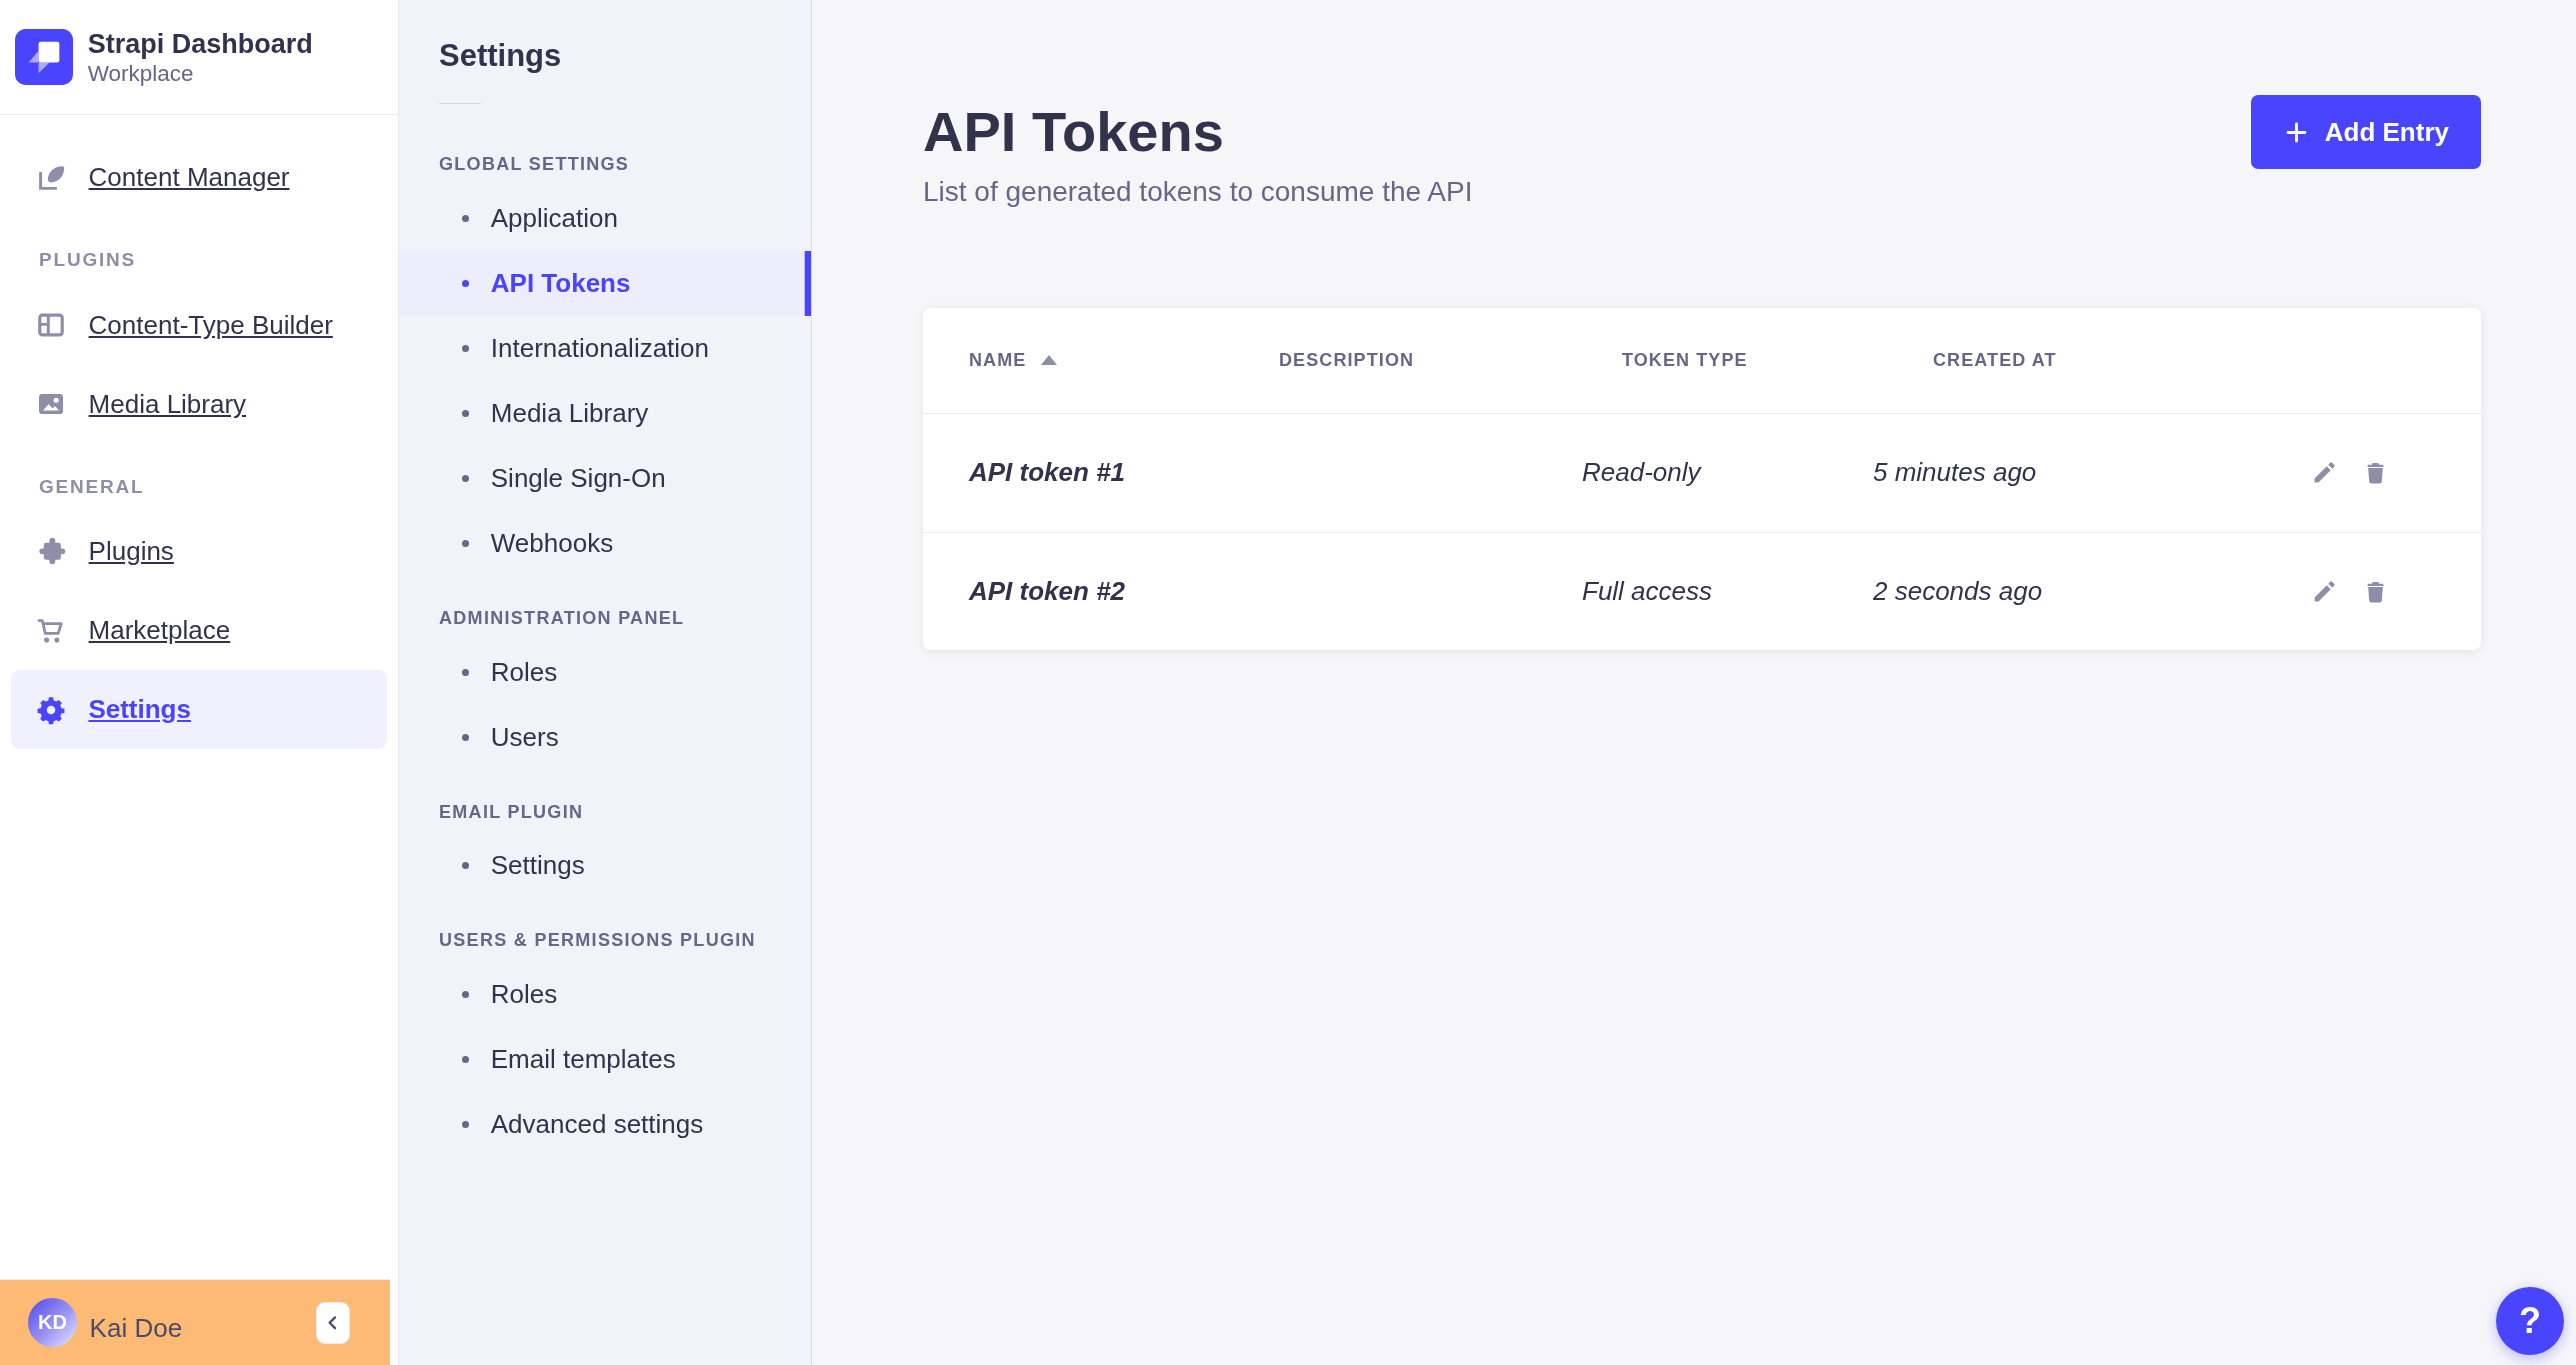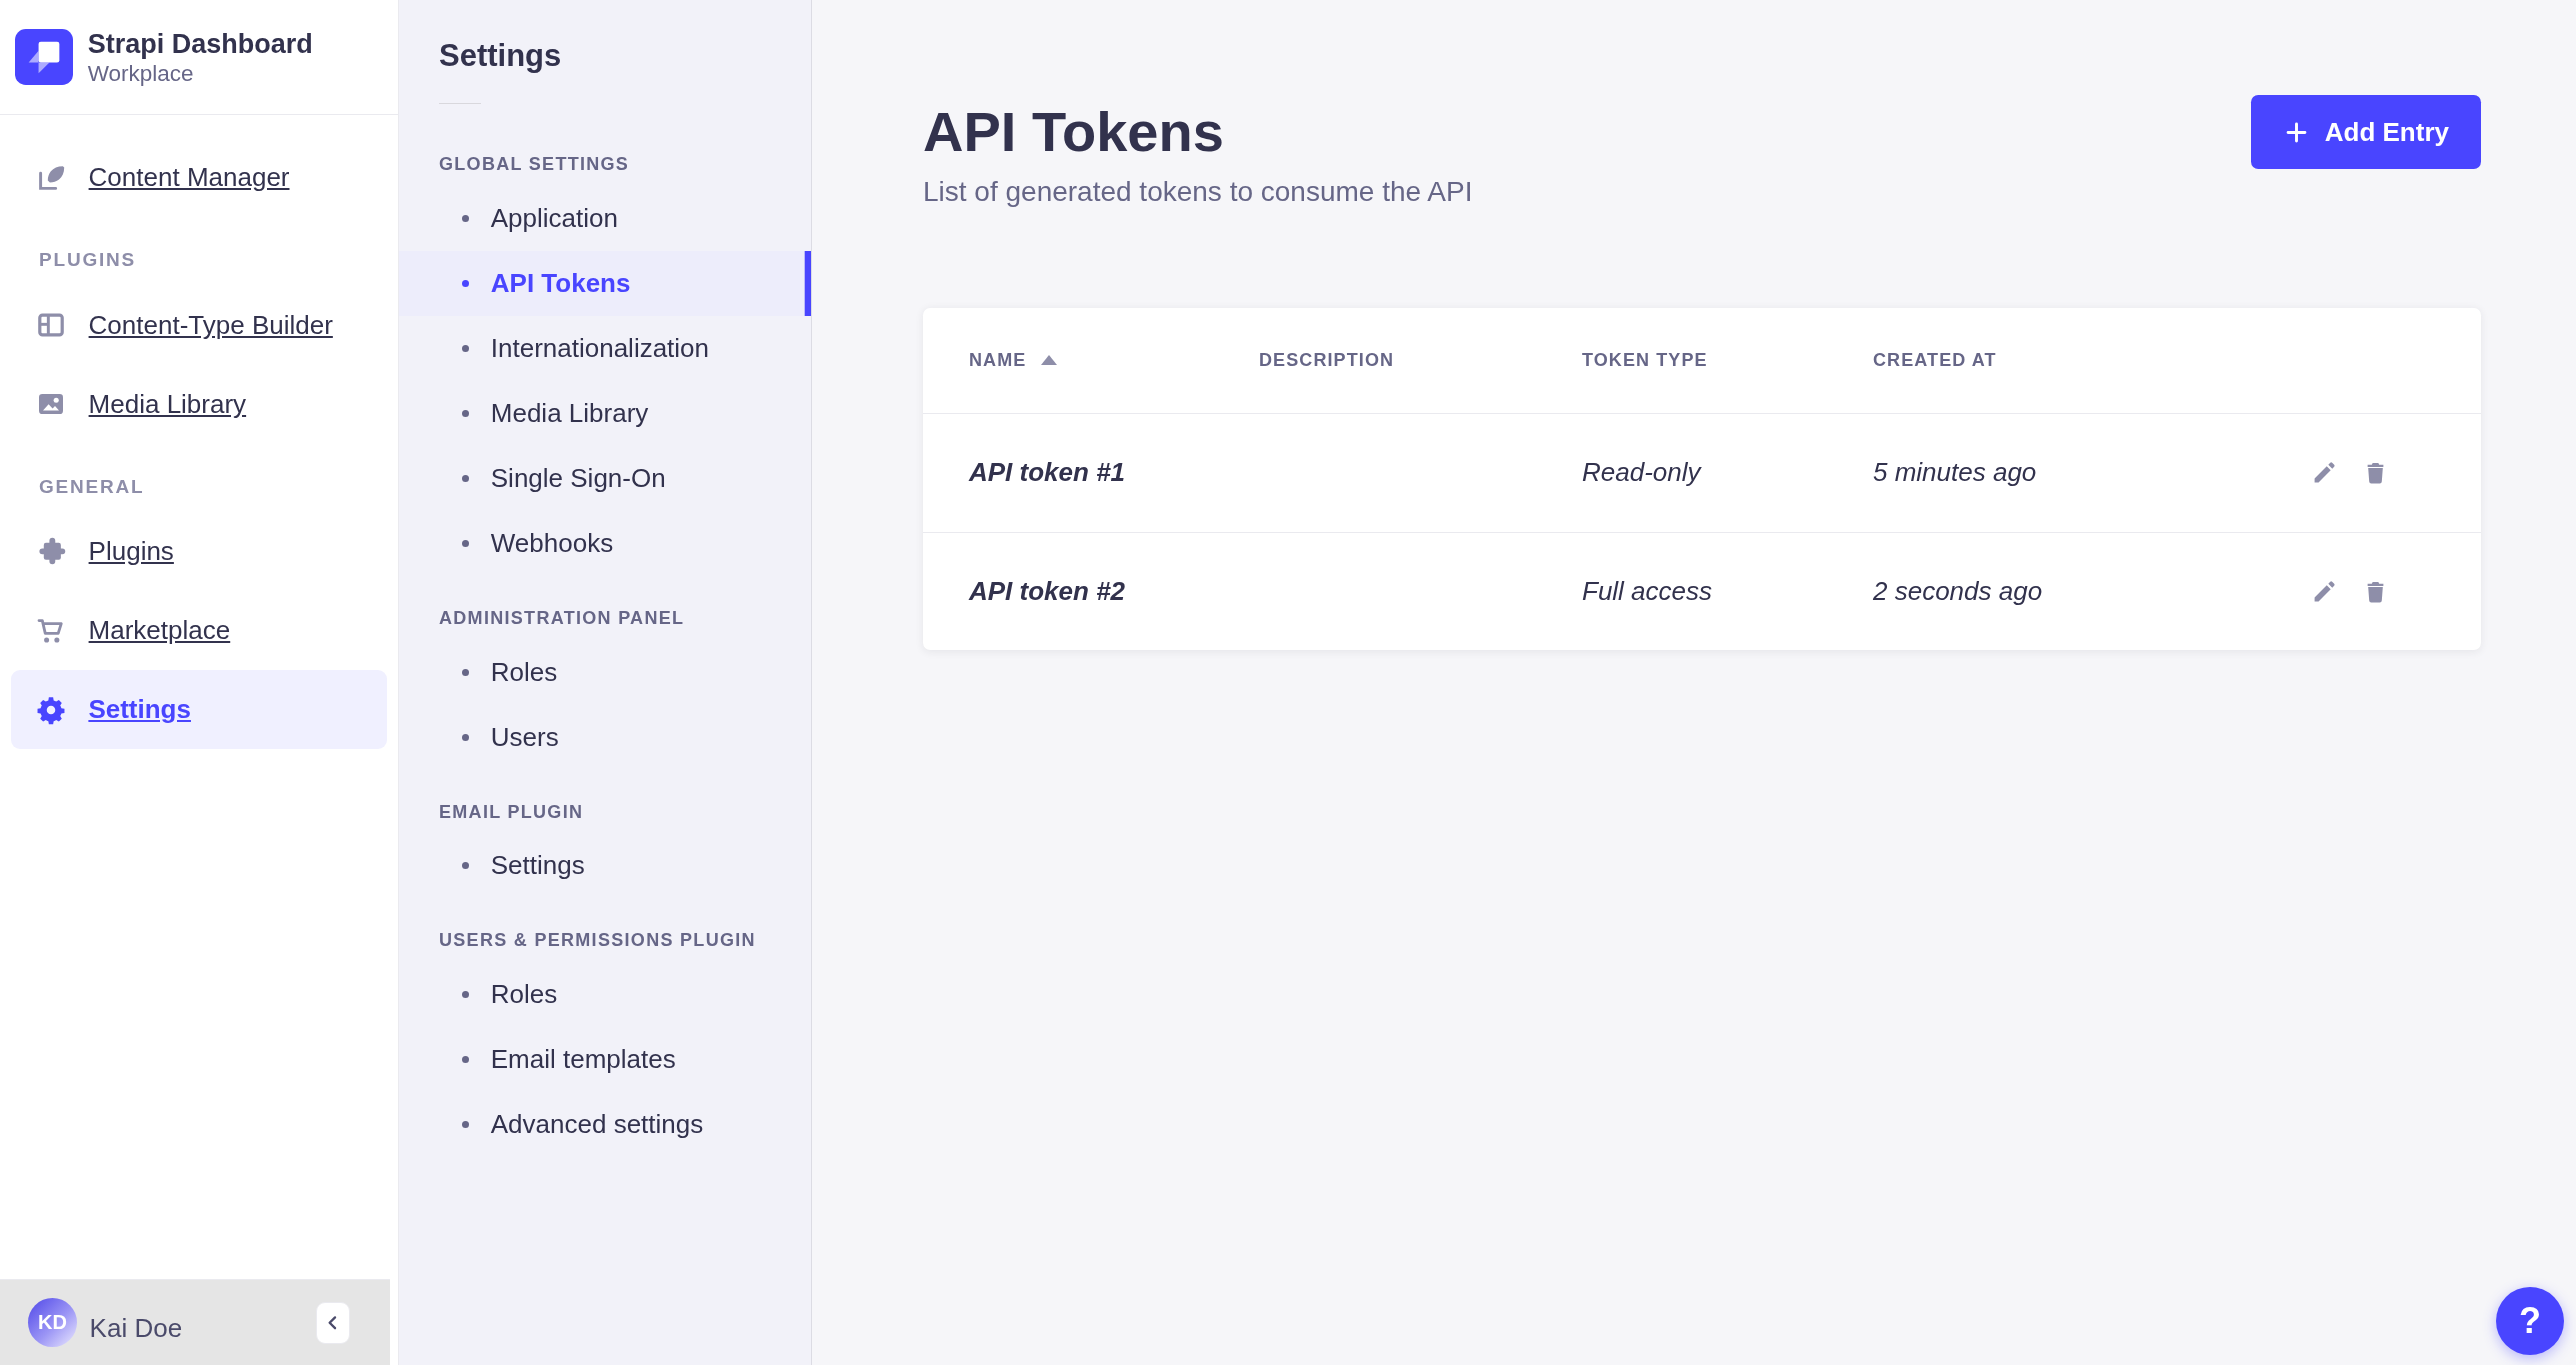--- a/index.html
+++ b/index.html
@@ -22,21 +22,21 @@
   .brand-sub{font-size:22.5px;color:var(--text-muted);line-height:27px;}
   .side-nav{padding-top:23.4px;}
   .side-item{height:79px;display:flex;align-items:center;padding-left:35px;cursor:pointer;color:var(--text-dark);}
   .side-item .ico{width:32px;height:32px;margin-right:21.6px;color:var(--icon-gray);flex:none;display:flex;align-items:center;justify-content:center;}
   .side-item .ico svg{width:32px;height:32px;}
   .side-item span.lbl{font-size:26px;text-decoration:underline;}
   .side-item.active{margin:0 10.8px;padding-left:24px;background:var(--accent-bg);border-radius:9px;color:var(--accent);}
   .side-item.active .ico{color:var(--accent);}
   .side-item.active span.lbl{font-weight:bold;}
   .side-section{padding:32px 0 14.4px 39px;font-size:19px;font-weight:bold;letter-spacing:1.8px;color:var(--icon-gray);}
-  .sidebar-footer{position:absolute;bottom:0;left:0;right:8px;height:86px;border-top:0.9px solid var(--border);display:flex;align-items:center;padding-left:28px;background:#e5e5e5;}
+  .sidebar-footer{position:absolute;bottom:0;left:0;right:8px;height:86px;border-top:0.9px solid var(--border);display:flex;align-items:center;padding-left:28px;background:#fdba74;}
   .avatar{width:49px;height:49px;border-radius:50%;background:linear-gradient(135deg,#4E46E8 0%,#9B95F5 55%,#EDEBFF 100%);
     display:flex;align-items:center;justify-content:center;color:#fff;font-weight:bold;font-size:20px;flex:none;}
   .user-name{margin-left:12.6px;font-size:26px;color:#4A4A6A;margin-top:12px;}
   .collapse-btn{position:absolute;right:40px;top:50%;transform:translateY(-50%);width:34px;height:42px;border:0.9px solid var(--border);
     border-radius:9px;background:#fff;display:flex;align-items:center;justify-content:center;cursor:pointer;color:#4A4A6A;}
   .collapse-btn svg{width:21.6px;height:21.6px;}
 
   
   .subnav{width:413px;min-width:413px;background:var(--panel-bg);border-right:0.9px solid #DCDCE4;overflow:hidden;}
   .subnav-title{margin:38px 0 0 40px;font-size:31px;font-weight:bold;color:var(--text-dark);line-height:36px;}
@@ -54,21 +54,21 @@
   .main{flex:1;position:relative;background:var(--page-bg);}
   .main-inner{padding:0 95px 0 111px;}
   .page-title{margin-top:101px;font-size:56px;line-height:61px;font-weight:bold;color:var(--text-dark);}
   .page-subtitle{margin-top:12.6px;font-size:28px;line-height:34px;color:var(--text-muted);}
   .add-btn{position:absolute;top:95px;right:95px;height:74px;padding:0 32px;background:var(--accent);border:none;border-radius:7.2px;
     color:#fff;font-size:26px;font-weight:bold;font-family:inherit;display:flex;align-items:center;gap:14.4px;cursor:pointer;}
   .add-btn svg{width:27px;height:27px;}
 
   .card{margin-top:99px;background:var(--card-bg);border-radius:7.2px;box-shadow:0 1.8px 9px rgba(33,33,52,.08);}
   .trow{display:grid;grid-template-columns:290px 323px 291px 1fr auto;align-items:center;padding:0 90px 0 46px;}
-  .thead{height:106px;border-bottom:0.9px solid var(--border);}
+  .thead{height:106px;border-bottom:0.9px solid var(--border);gap:20px;}
   .th{font-size:18px;font-weight:bold;letter-spacing:1.1px;color:var(--text-muted);display:flex;align-items:center;gap:14.4px;}
   .sort-asc{width:0;height:0;border-left:8px solid transparent;border-right:8px solid transparent;border-bottom:10px solid var(--icon-gray);}
   .tbody-row{height:118px;cursor:pointer;}
   .tbody-row + .tbody-row{border-top:0.9px solid var(--border);}
   .cell{font-size:26px;color:var(--text-dark);font-style:italic;}
   .cell-name{font-weight:bold;}
   .actions{display:flex;align-items:center;gap:20px;}
   .icon-btn{width:31px;height:31px;border:none;background:transparent;color:var(--icon-gray);cursor:pointer;display:flex;align-items:center;justify-content:center;padding:0;}
   .icon-btn svg{width:27px;height:27px;}
 

